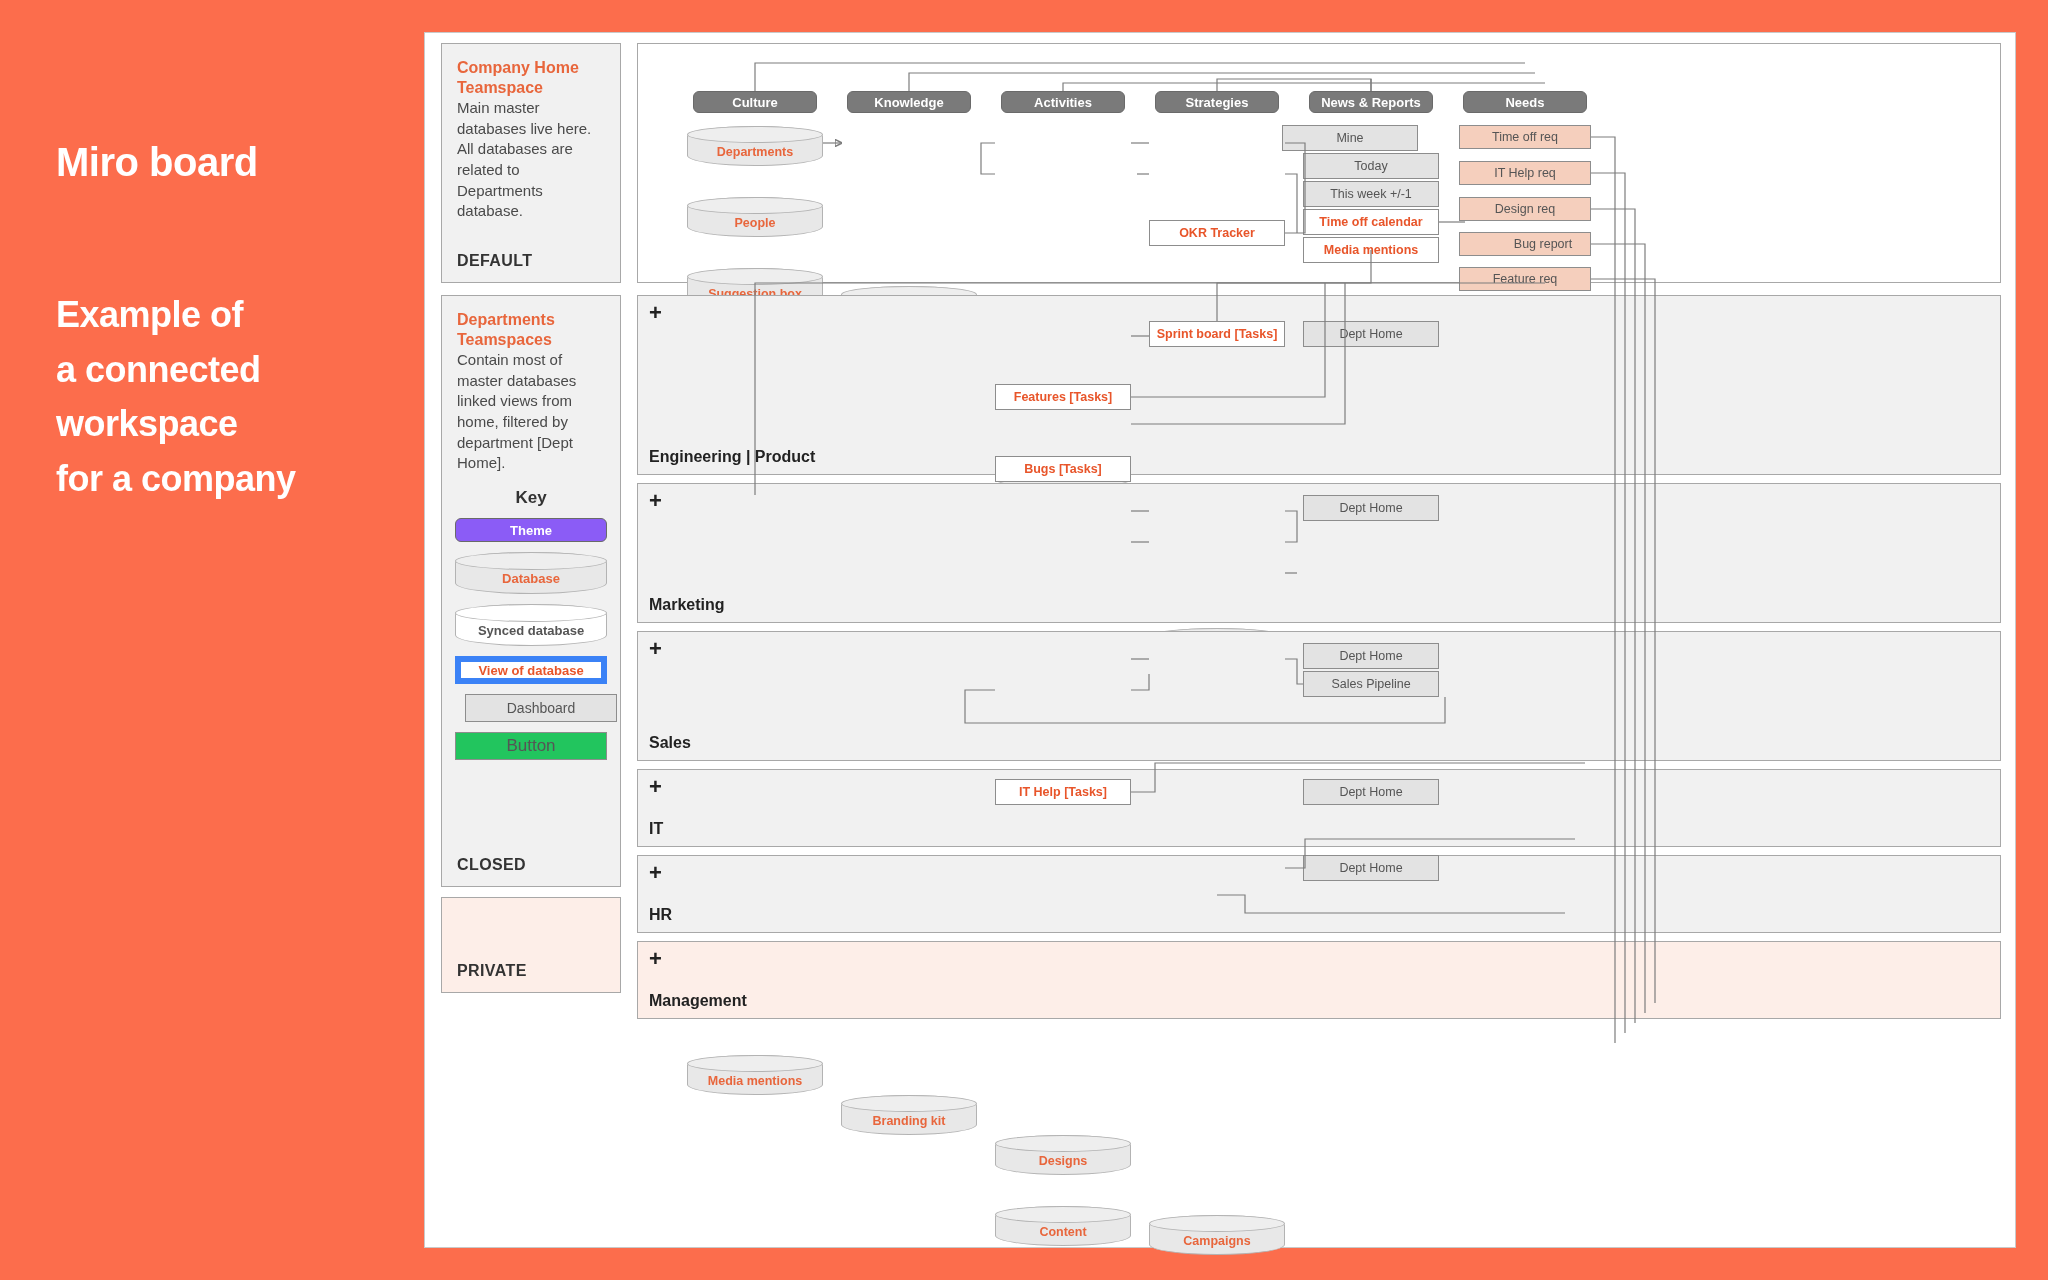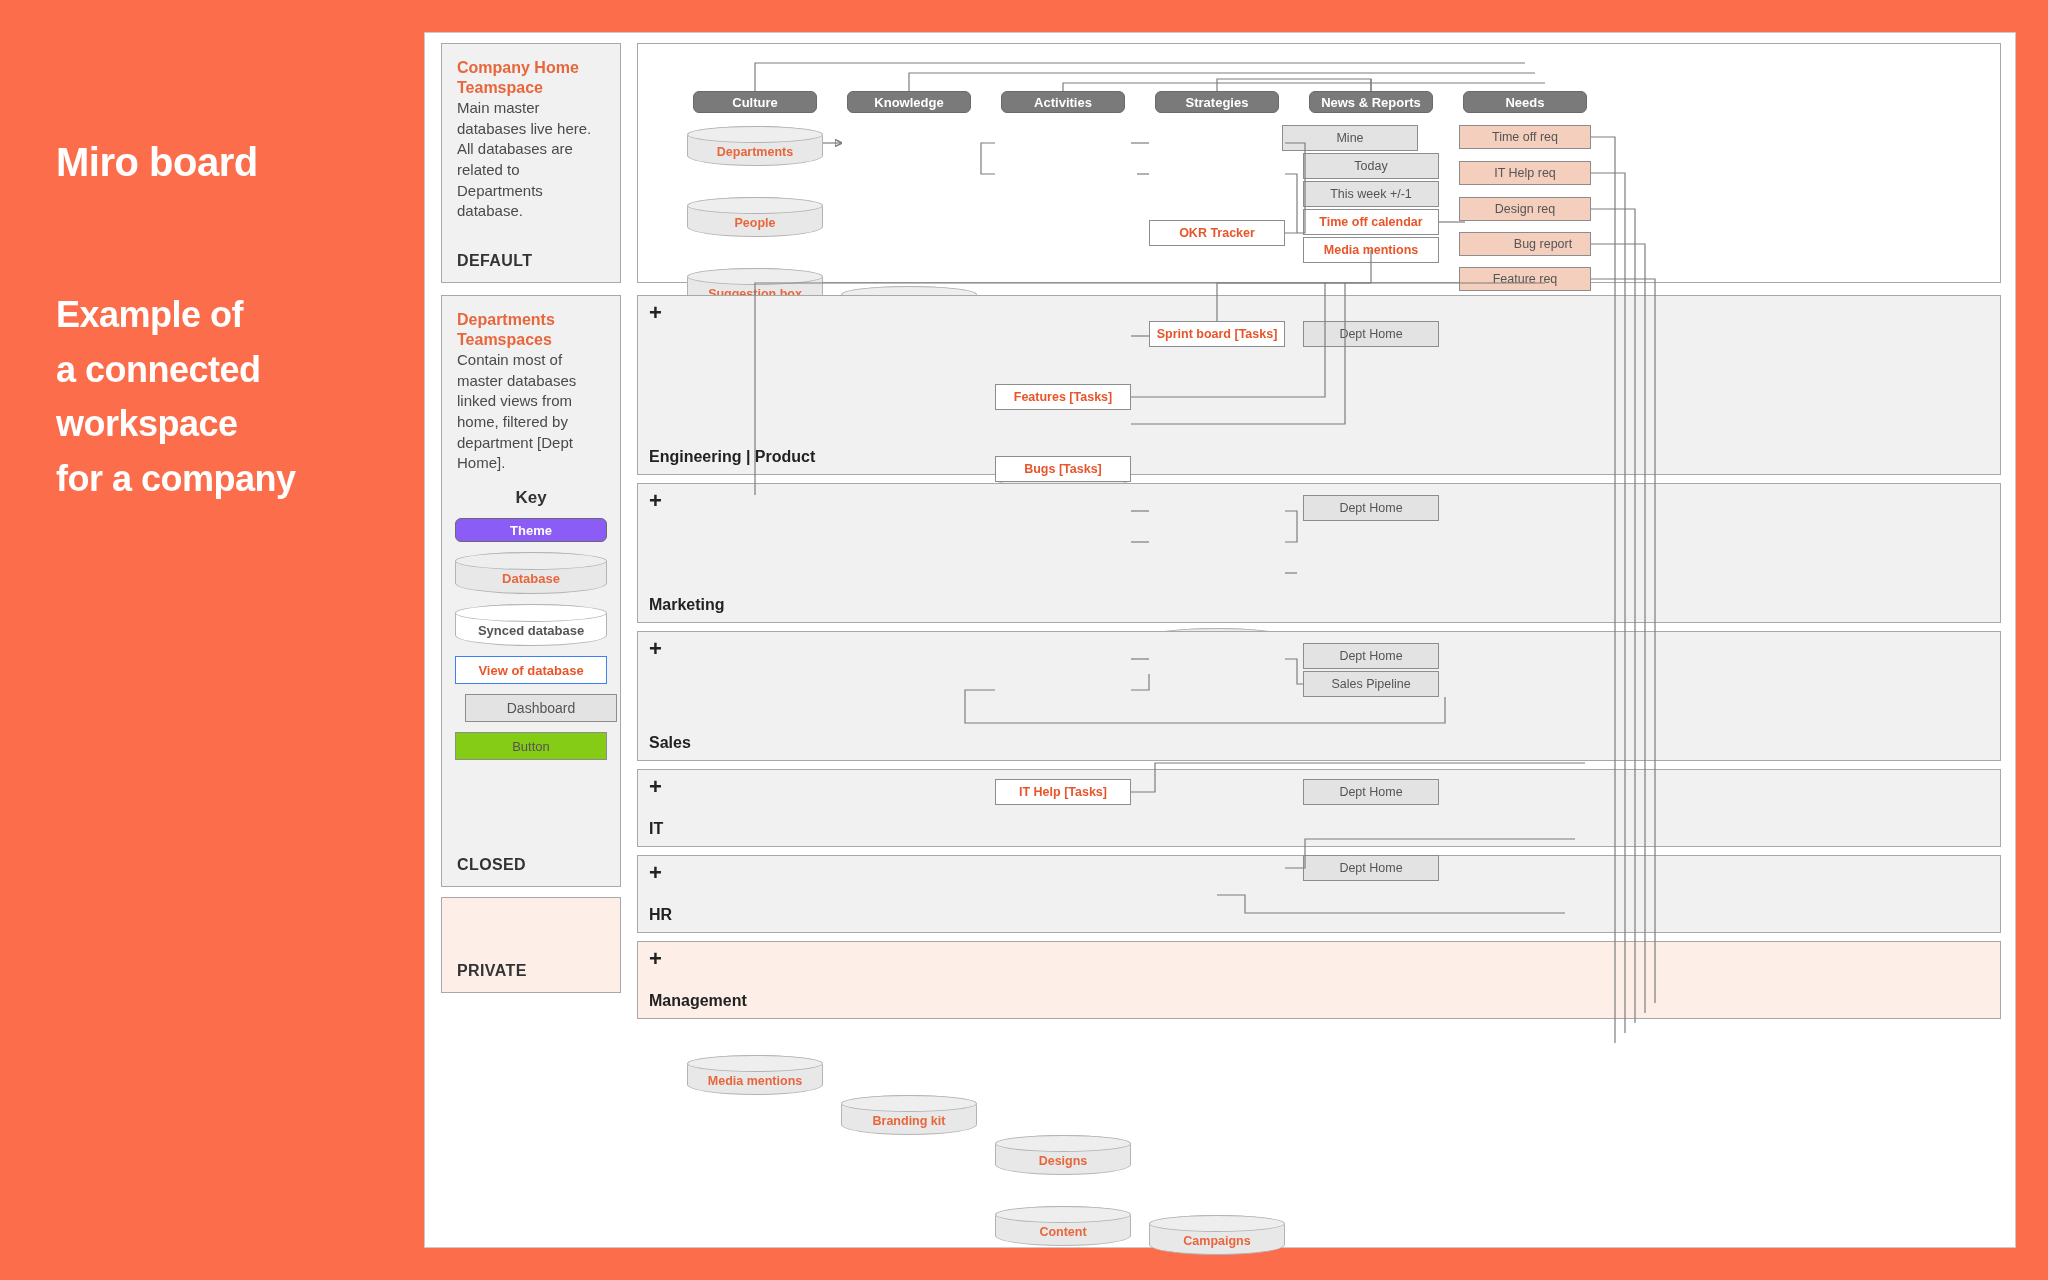--- a/index.html
+++ b/index.html
@@ -78,34 +78,34 @@
   }
   .shape-db::before {
     content: ""; position: absolute; left: -1px; right: -1px; top: -1px; height: 16px;
     border: 1px solid #b3b3b3; border-radius: 50%;
     background: #eeeeee;
   }
   .shape-db.synced { background: #ffffff; color: #555555; }
   .shape-db.synced::before { background: #ffffff; }
   .shape-view {
     width: 152px; height: 28px;
-    background: #ffffff; border: 1px solid #3b82f6;
+    background: #ffffff; border: 6px solid #3b82f6;
     color: #e8552a; font-size: 13px; font-weight: bold;
     display: flex; align-items: center; justify-content: center;
   }
   .shape-dash {
     width: 152px; height: 28px;
     background: #e3e3e3; border: 1px solid #8d8d8d;
     color: #555555; font-size: 14px;
     display: flex; align-items: center; justify-content: center; margin-left: 20px;
   }
   .shape-btn {
     width: 152px; height: 28px;
-    background: #84cc16; border: 1px solid #8d8d8d;
-    color: #555555; font-size: 13px;
+    background: #22c55e; border: 1px solid #8d8d8d;
+    color: #555555; font-size: 17px;
     display: flex; align-items: center; justify-content: center;
   }
 
   
   .section {
     position: absolute;
     background: #f1f1f1;
     border: 1px solid #a8a8a8;
   }
   .section.home { background: #ffffff; }

